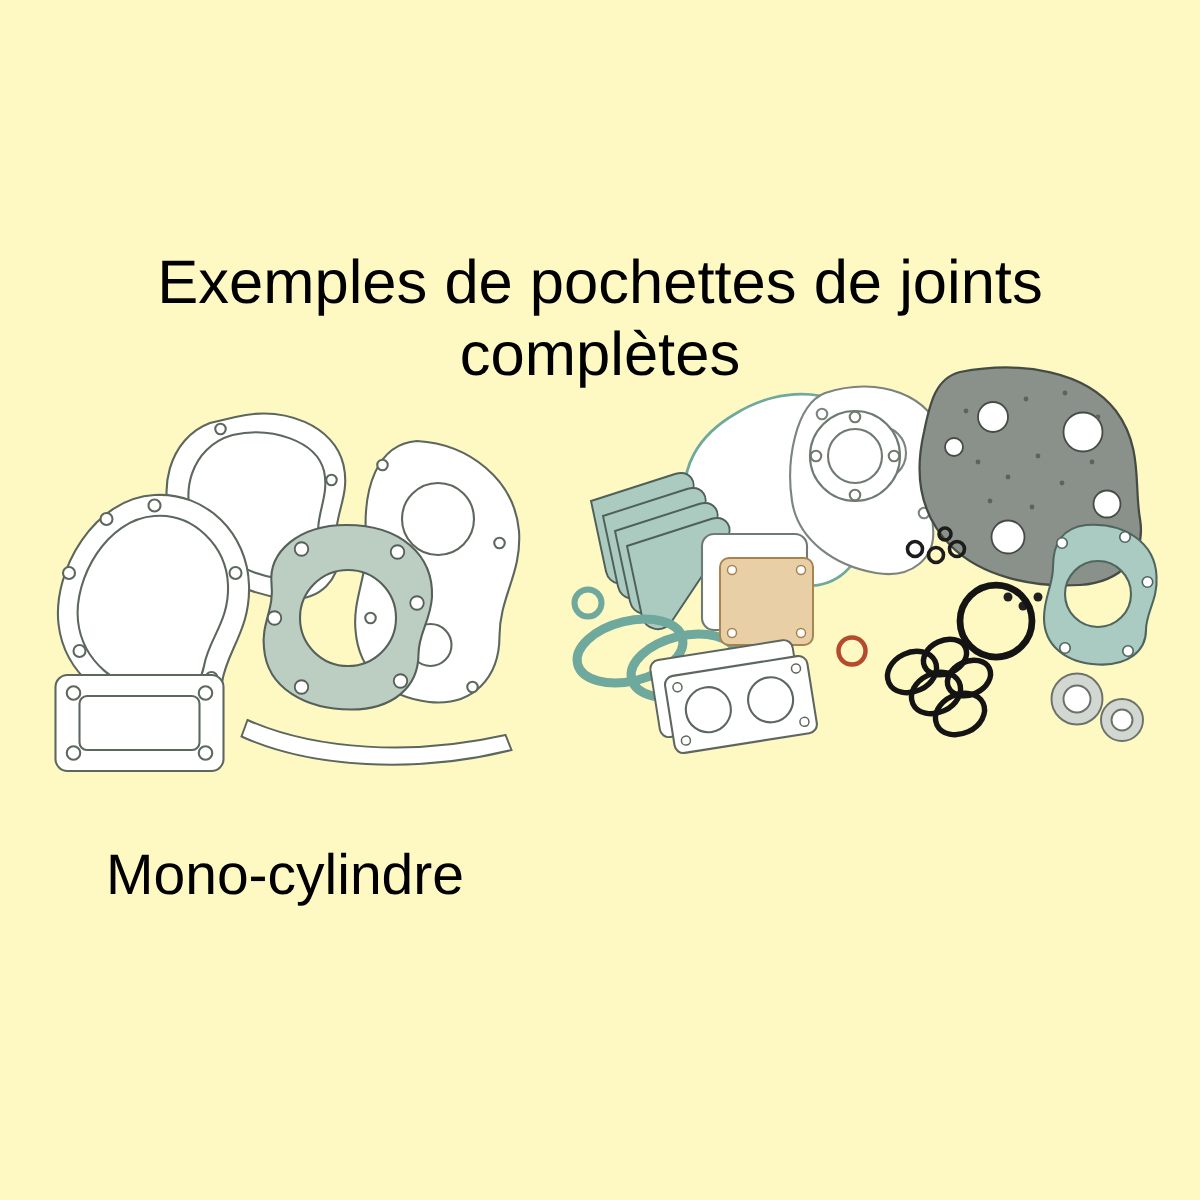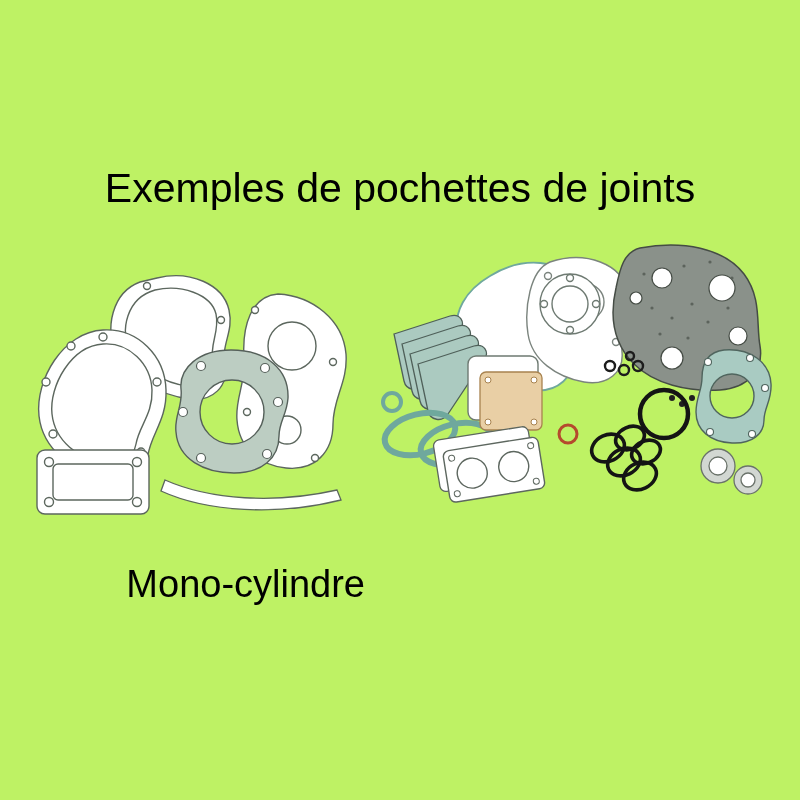--- a/index.html
+++ b/index.html
@@ -4,21 +4,21 @@
 <style>
   html, body {
     margin: 0;
     padding: 0;
     background: #ffffff;
   }
   .canvas {
     position: relative;
     width: 800px;
     height: 800px;
-    background: #bef264;
+    background: #fef9c3;
     overflow: hidden;
     font-family: "Liberation Sans", sans-serif;
     color: #000000;
   }
   .title {
     position: absolute;
     top: 138px;
     left: 0;
     width: 100%;
     text-align: center;
@@ -33,31 +33,32 @@
   .figure-left  { left: 15px;  top: 262px; width: 350px; height: 280px; }
   .figure-right { left: 372px; top: 238px; width: 412px; height: 290px; }
   .caption {
     position: absolute;
     top: 563px;
     font-size: 38px;
     font-weight: 400;
     text-align: center;
     color: #000000;
   }
-  .caption-left  { left: 15px;  width: 350px; text-align: right; }
+  .caption-left  { left: 15px;  width: 350px; }
   .caption-right { left: 400px; width: 385px; }
   svg { display: block; }
 </style>
 </head>
 <body>
 
 <div class="canvas">
 
   <h1 class="title">
     <span>Exemples de pochettes de joints</span><br>
+    <span>complètes</span>
   </h1>
 
   <div class="figure figure-left">
     <svg viewBox="0 0 350 280" width="350" height="280">
 
       <g fill="#ffffff" stroke="#5c675e" stroke-width="1.4">
         <path d="M142 16 C175 8 208 22 214 48 C219 70 206 82 210 102 C214 124 198 140 174 137 C146 133 116 118 103 94 C88 66 98 30 125 20 Z"></path>
         <path fill="none" d="M140 28 C166 22 196 32 201 52 C205 70 194 82 198 100 C201 116 190 126 172 124 C150 121 126 108 116 90 C104 68 112 36 140 28 Z"></path>
         <circle cx="132" cy="24" r="3.5"></circle>
         <circle cx="206" cy="58" r="3.5"></circle>

